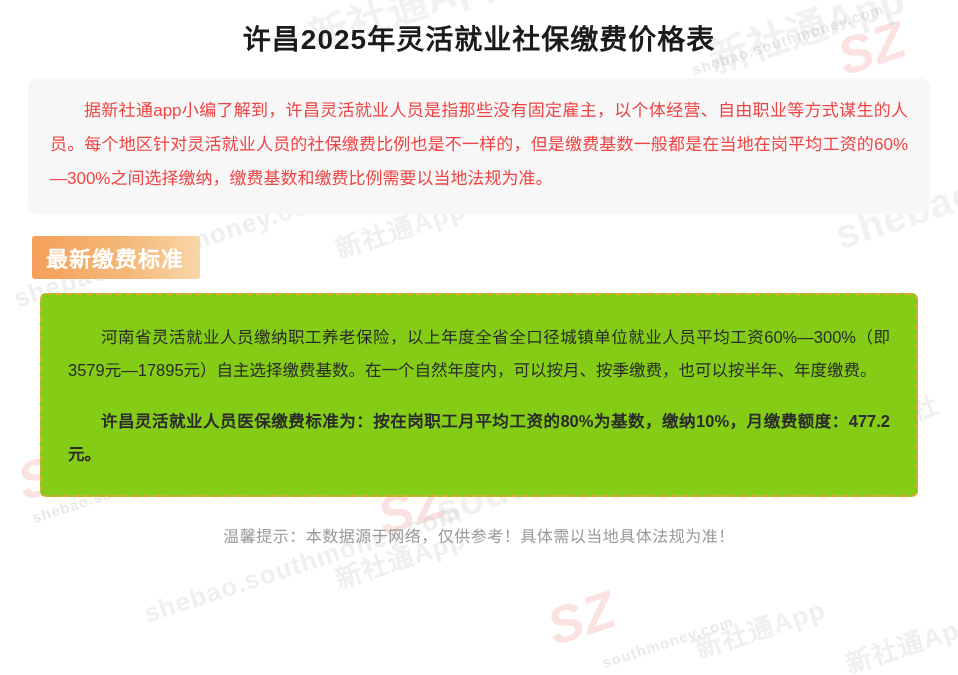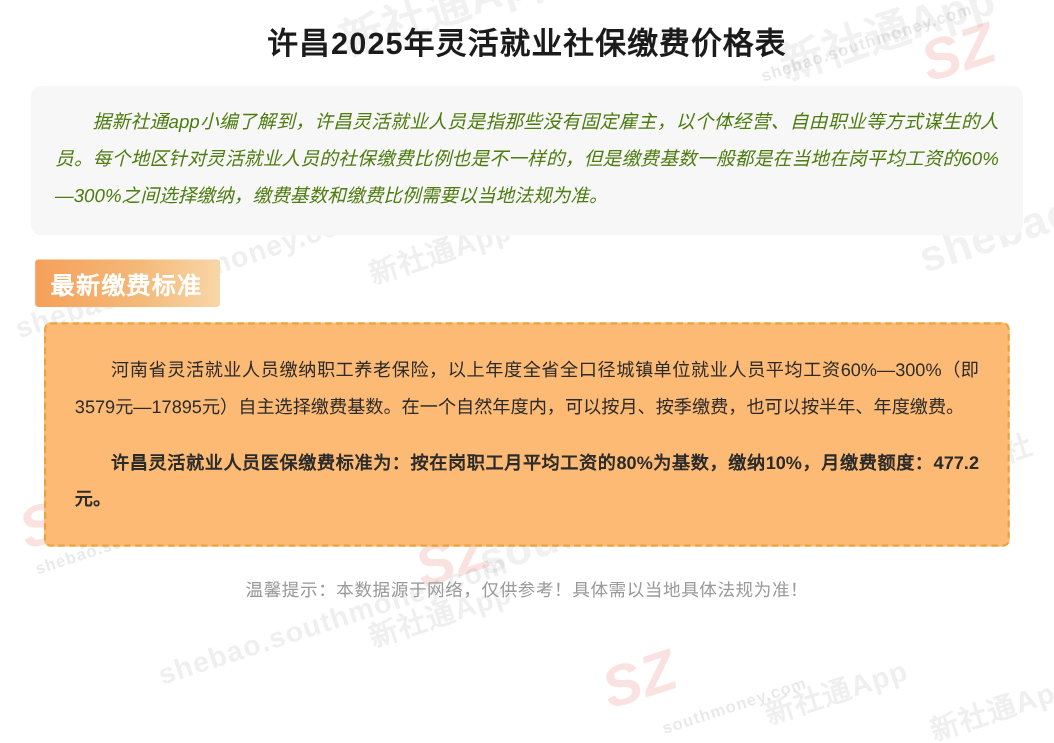--- a/index.html
+++ b/index.html
@@ -74,42 +74,41 @@
 
   .intro-box {
     background: #f7f7f7;
     border-radius: 10px;
     padding: 16px 22px 18px 22px;
     margin: 0 2px 18px 2px;
   }
   .intro-text {
     font-size: 17px;
     line-height: 2.0;
-    color: #4d7c0f;
+    color: #ef4444;
     text-indent: 2em;
     text-align: justify;
     margin: 0;
-    font-style: italic;
   }
 
   .section-head {
     display: inline-block;
     background: linear-gradient(90deg, #f5a05a 0%, #f4b877 55%, #f8d6a8 100%);
     color: #ffffff;
     font-size: 22px;
     font-weight: bold;
     padding: 5px 16px 6px 14px;
     border-radius: 3px;
     letter-spacing: 1px;
     margin: 4px 0 14px 6px;
   }
 
   .standard-box {
     border: 2px dashed #e8a33d;
-    background: #fdba74;
+    background: #84cc16;
     border-radius: 6px;
     margin: 0 14px 0 14px;
     padding: 26px 26px 24px 26px;
     box-sizing: border-box;
     flex: 0 0 auto;
   }
   .standard-p {
     font-size: 16.5px;
     line-height: 2.0;
     color: #2b2b2b;

